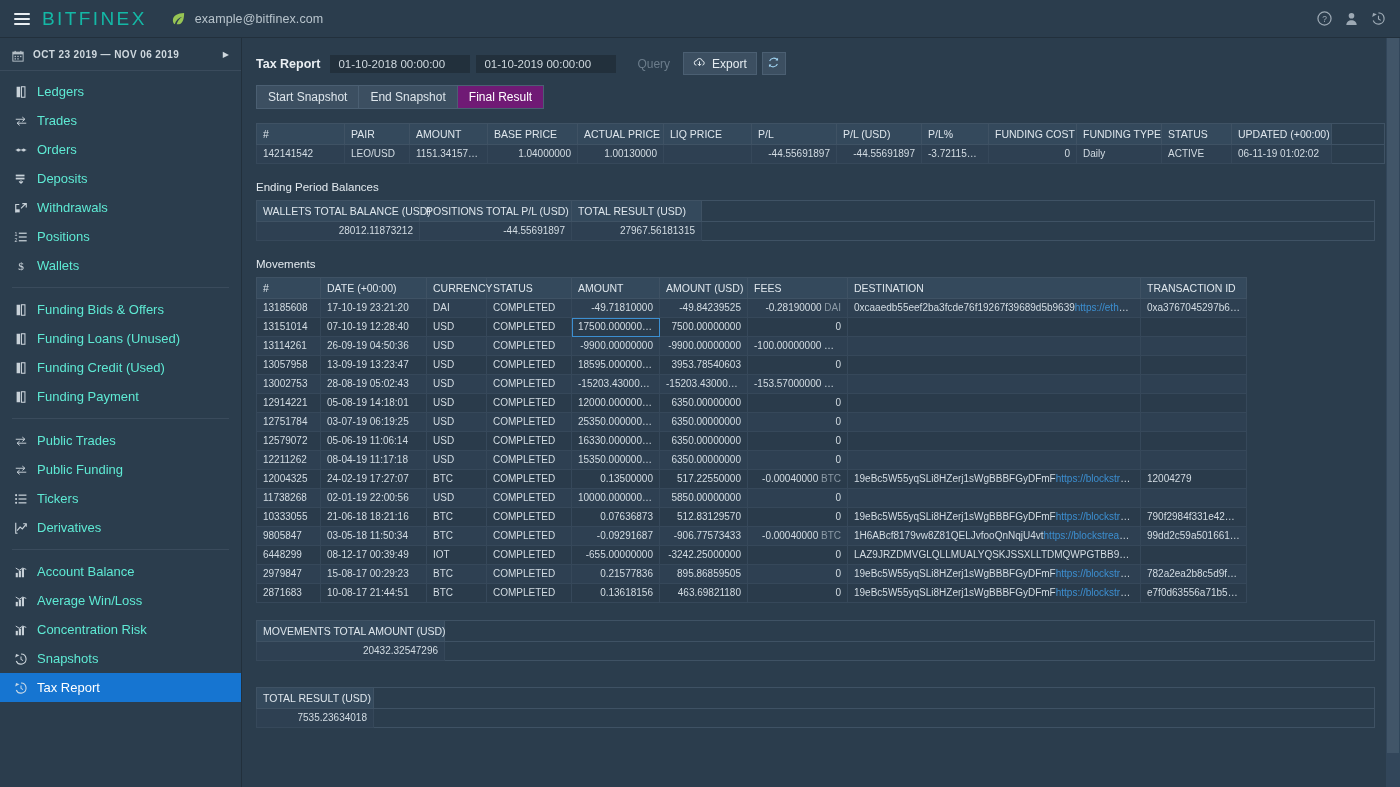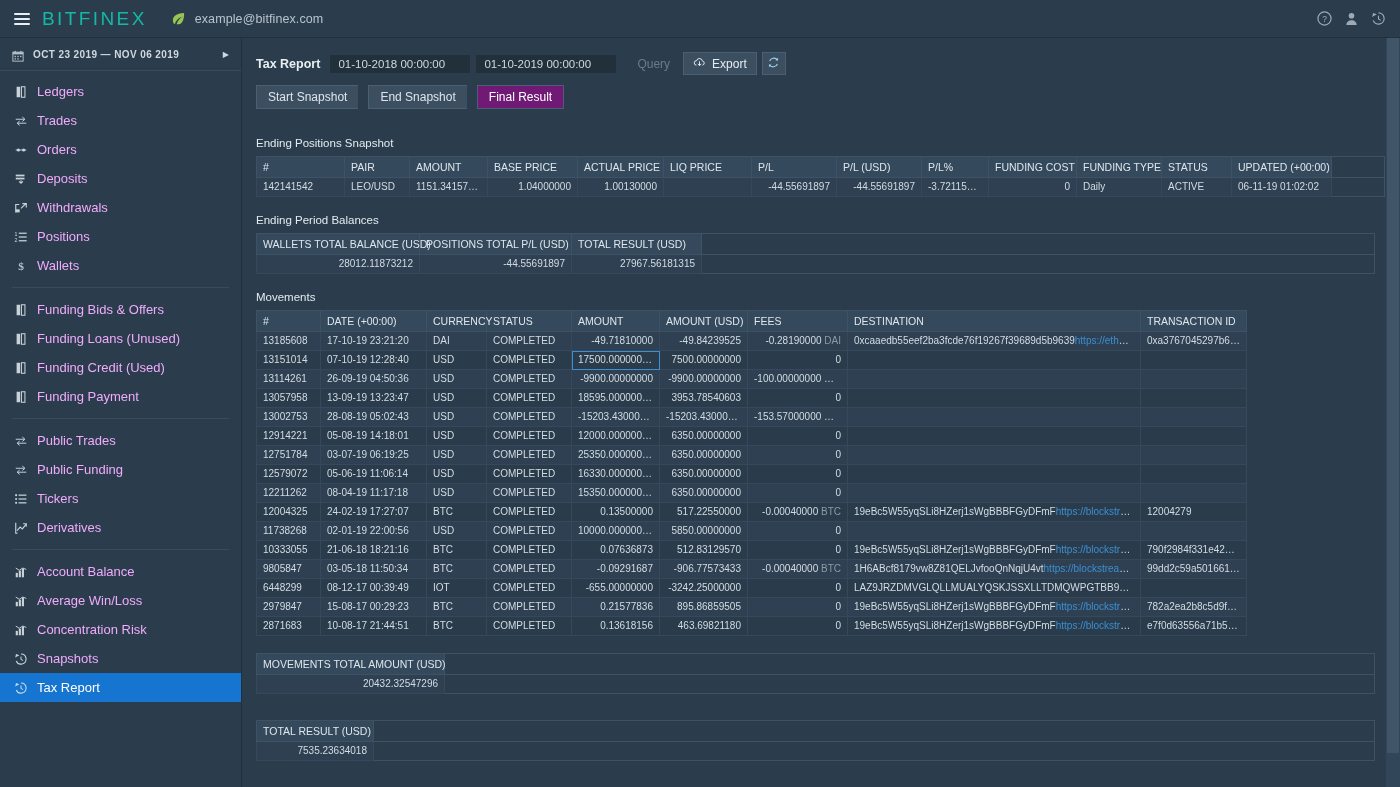--- a/index.html
+++ b/index.html
@@ -73,21 +73,21 @@
   .daterange .rtext {
     font-size: 10px; color: #cfd8de; letter-spacing: .4px; font-weight: bold;
   }
   .daterange .arrow {
     margin-left: auto; font-size: 8px; color: #cfd8de;
   }
   .nav { padding-top: 6px; flex: 1; overflow: hidden; }
   .nav-sep { height: 1px; background: #3a4b5c; margin: 7px 12px; }
   .nav-item {
     height: 29px; display: flex; align-items: center;
-    padding: 0 14px; cursor: pointer; color: #f0abfc; font-size: 13px;
+    padding: 0 14px; cursor: pointer; color: #5eead4; font-size: 13px;
     gap: 9px;
   }
   .nav-item.active { background: #1675d1; color: #ffffff; }
   .nav-item .ico { width: 14px; height: 14px; flex: none; display:flex; align-items:center; justify-content:center; opacity:.9; }
   .nav-item .ico svg { display:block; }
 
   
   .main {
     flex: 1; min-width: 0; position: relative;
     background: #2b3d4d; padding: 14px 18px 0 14px;
@@ -120,21 +120,21 @@
   .btn-export {
     background: #3c4f61; border: 1px solid #4b5f72; color: #e5ecf1;
     font-size: 12px; height: 23px; padding: 0 9px; display: flex; align-items: center;
     gap: 6px; cursor: pointer; font-family: "Liberation Sans", sans-serif;
   }
   .btn-refresh {
     background: #3c4f61; border: 1px solid #4b5f72; color: #e5ecf1;
     width: 24px; height: 23px; margin-left: 5px; display:flex; align-items:center;
     justify-content:center; cursor:pointer;
   }
-  .tabs { display: flex; margin-bottom: 28px; gap: 10px; }
+  .tabs { display: flex; margin-bottom: 14px; }
   .tab {
     background: #3c4f61; border: 1px solid #4b5f72; border-right: none;
     color: #dde5eb; font-size: 12px; height: 24px; padding: 0 11px;
     display: flex; align-items: center; cursor: pointer;
     font-family: "Liberation Sans", sans-serif;
   }
   .tab:last-child { border-right: 1px solid #4b5f72; }
   .tab.active { background: #701a75; color: #ffffff; }
 
   
@@ -471,21 +471,20 @@
           </button>
         </div>
 
         <div class="tabs" id="tabs-root">
             <div class="tab">Start Snapshot</div>
             <div class="tab">End Snapshot</div>
             <div class="tab active">Final Result</div>
           </div>
 
         <div class="section">
-          <div class="section-title">Ending Positions Snapshot</div>
           <table class="grid tbl-positions">
             <colgroup>
               <col style="width:88px">
                 <col style="width:65px">
                 <col style="width:78px">
                 <col style="width:90px">
               <col style="width:86px">
                 <col style="width:88px">
                 <col style="width:85px">
                 <col style="width:85px">

